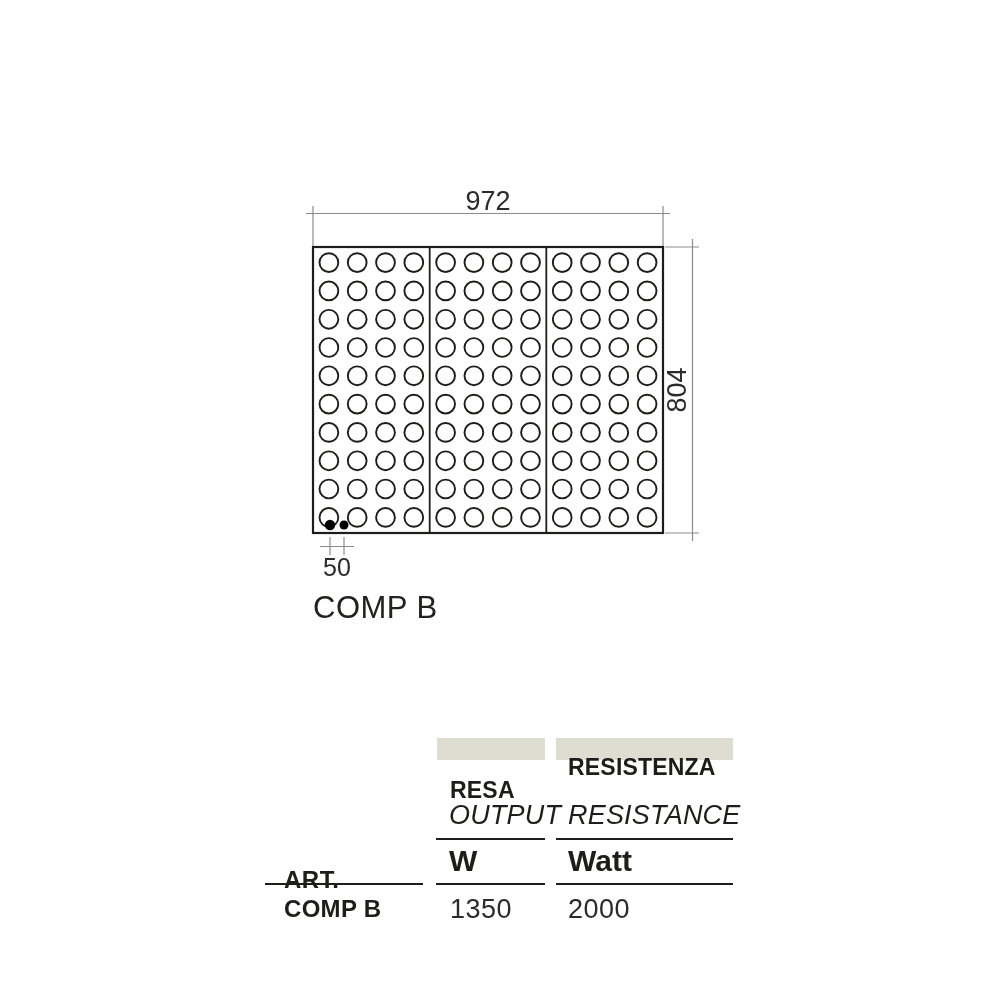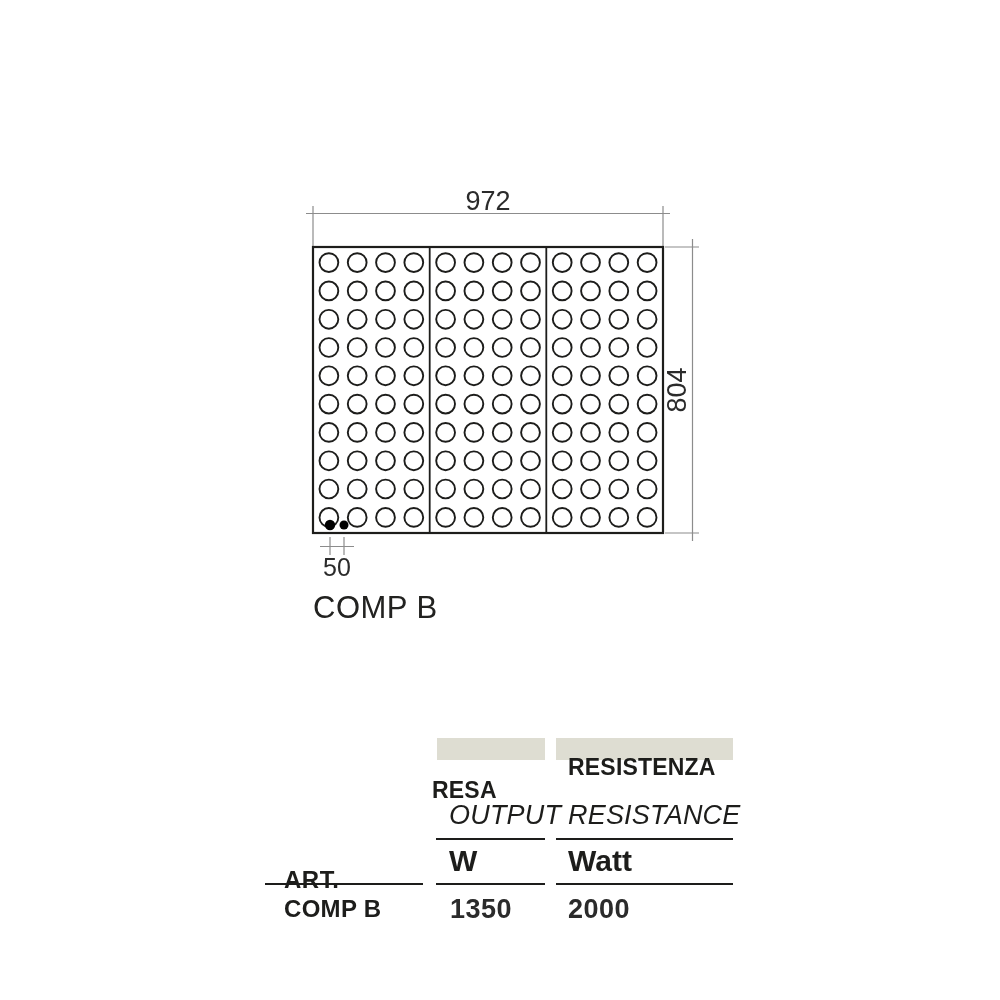--- a/index.html
+++ b/index.html
@@ -33,21 +33,21 @@
   .abs { position: absolute; line-height: 1; white-space: nowrap; }
   .accent-bar { position: absolute; height: 22px; top: 738px; background: var(--accent, #deddd2); }
   .bar-resa { left: 437px; width: 108px; }
   .bar-resistenza { left: 556px; width: 177px; }
 
   .col-title { font-weight: 700; font-size: 23px; letter-spacing: 0.2px; }
   .col-subtitle { font-style: italic; font-size: 27px; letter-spacing: 0.2px; }
   .unit-label { font-weight: 700; font-size: 30px; }
   .art-header { font-weight: 700; font-size: 24px; letter-spacing: 0.5px; margin-top: 16px; }
   .row-art { font-weight: 700; font-size: 24px; letter-spacing: 0.3px; }
-  .row-value { font-weight: 700; font-size: 27px; letter-spacing: 0.5px; color: #2b2b2b; }
+  .row-value { font-weight: 400; font-size: 27px; letter-spacing: 0.5px; color: #2b2b2b; }
 
   .rule { position: absolute; height: 2px; background: var(--ink, #1d1d1b); }
   .rule-above-w    { left: 436px; top: 838px; width: 109px; }
   .rule-above-watt { left: 556px; top: 838px; width: 177px; }
   .rule-below-art  { left: 265px; top: 883px; width: 158px; }
   .rule-below-w    { left: 436px; top: 883px; width: 109px; }
   .rule-below-watt { left: 556px; top: 883px; width: 177px; }
 </style>
 </head>
 <body>
@@ -208,21 +208,21 @@
     </g>
   </svg>
 
   <div class="drawing-caption">COMP B</div>
 
   <div>
 
     <div class="accent-bar bar-resa"></div>
     <div class="accent-bar bar-resistenza"></div>
 
-    <div class="abs col-title" style="left:432px; top:779px;">RESA</div>
+    <div class="abs col-title" style="left:450px; top:779px;">RESA</div>
     <div class="abs col-subtitle" style="left:449px; top:802px;">OUTPUT</div>
 
     <div class="abs col-title" style="left:568px; top:756px;">RESISTENZA</div>
     <div class="abs col-subtitle" style="left:568px; top:802px;text-align:right;">RESISTANCE</div>
 
     <div class="rule rule-above-w"></div>
     <div class="rule rule-above-watt"></div>
 
     <div class="abs art-header" style="left:284px; top:852px;">ART.</div>
     <div class="abs unit-label" style="left:449px; top:846px;">W</div>

